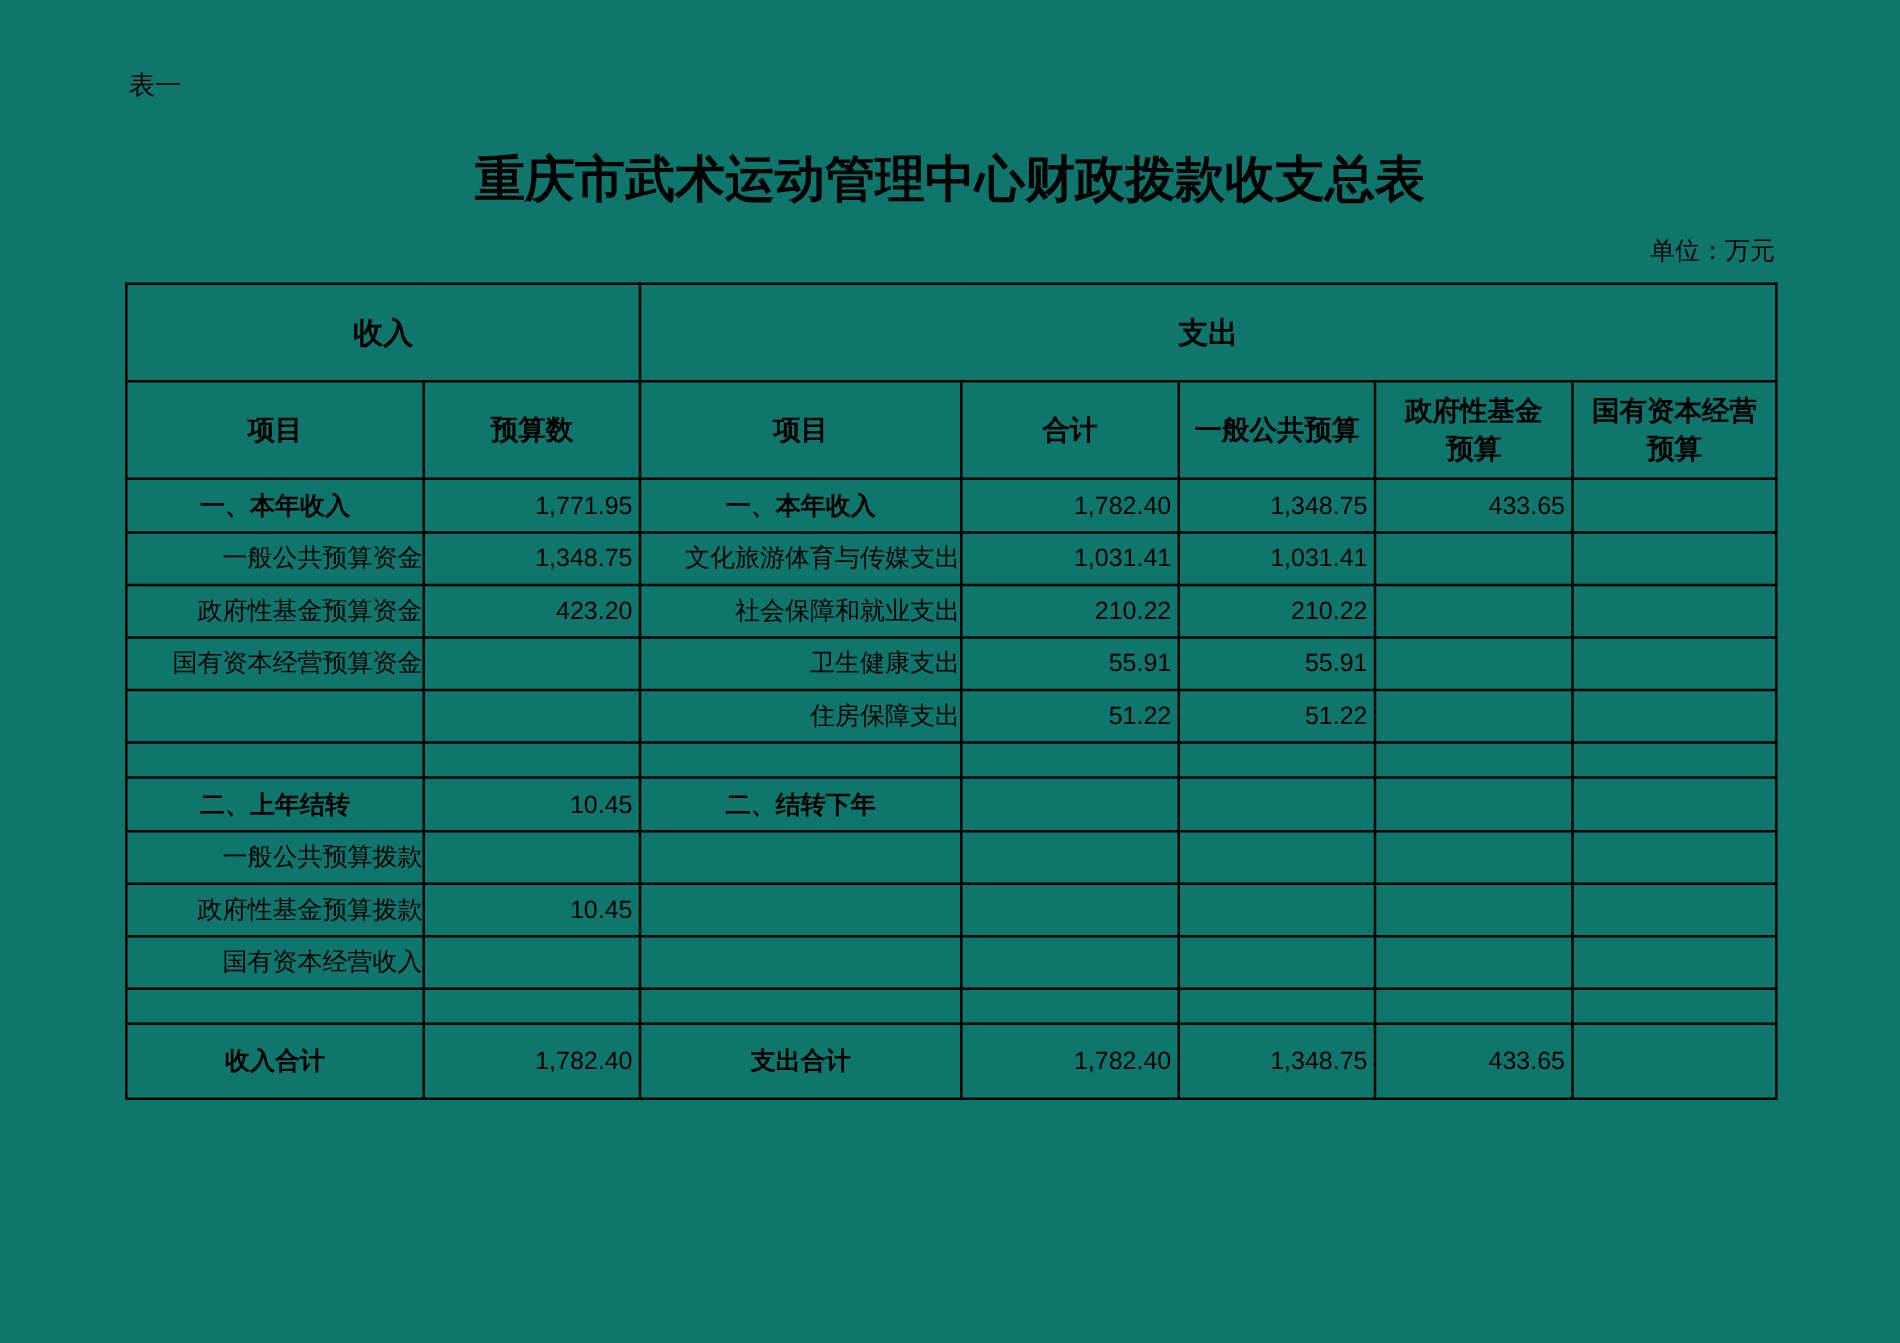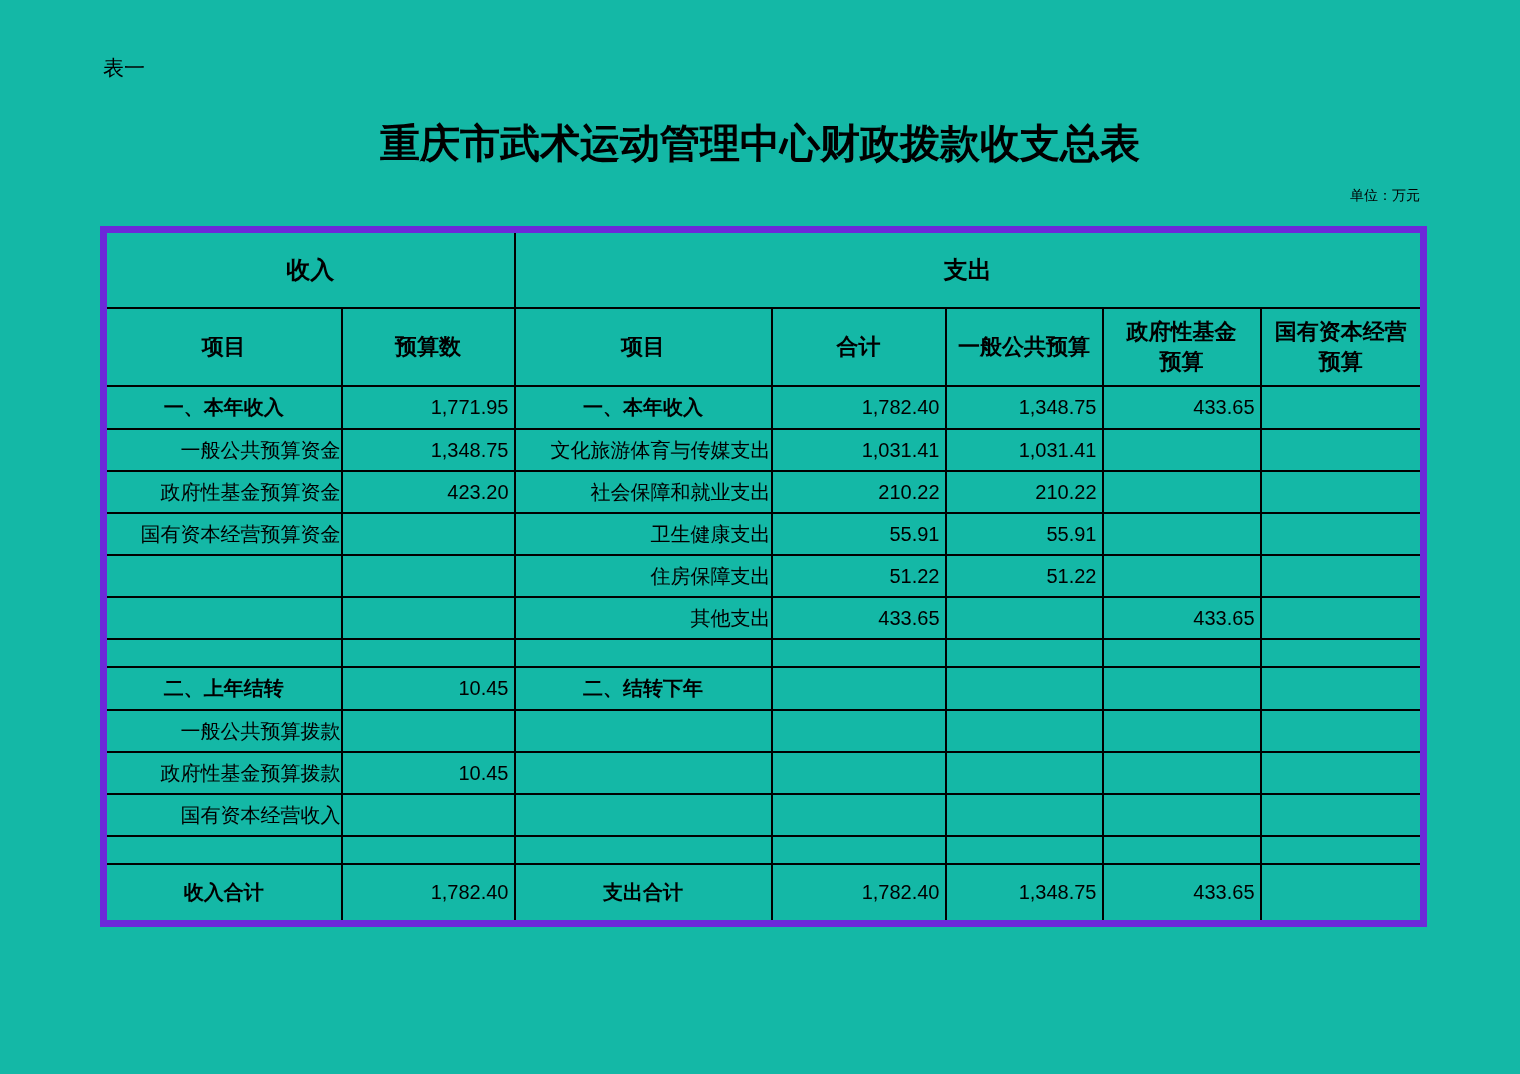--- a/index.html
+++ b/index.html
@@ -3,46 +3,46 @@
 <meta charset="utf-8">
 <style>
   * { margin: 0; padding: 0; box-sizing: border-box; }
   html, body {
     width: 1520px; height: 1074px;
     background: #ffffff;
     color: #000000;
     font-family: "Liberation Serif", serif;
     overflow: hidden;
   }
-  .sheet { position: relative; width: 1520px; height: 1074px; background: #14b8a6; }
+  .sheet { position: relative; width: 1520px; height: 1074px; background: #0f766e; }
 
   .sheet-label {
     position: absolute; left: 103px; top: 54px;
     font-size: 21px; font-family: "Liberation Serif", serif;
   }
   .title {
     position: absolute; left: 0; top: 116px; width: 1520px;
     text-align: center;
     font-size: 40px; font-weight: bold;
     font-family: "Liberation Serif", serif;
     letter-spacing: 0px;
   }
   .unit-note {
     position: absolute; left: 100px; top: 187px; width: 1320px;
     text-align: right;
-    font-size: 14px;
+    font-size: 20px;
     font-family: "Liberation Serif", serif;
   }
 
   table.budget-table {
     position: absolute; left: 100px; top: 226px;
     width: 1320px;
     border-collapse: collapse;
     table-layout: fixed;
-    border: 7px solid #6d28d9;
+    border: 2px solid #6d28d9;
   }
   .budget-table th, .budget-table td {
     border: 2px solid #000;
     vertical-align: middle;
     overflow: hidden;
   }
   .budget-table thead th {
     font-family: "Liberation Sans", sans-serif;
     font-weight: bold;
     text-align: center;
@@ -156,29 +156,20 @@
   </tr>
         <tr class="row-detail">
     <td class="c-label"></td>
     <td class="c-num"></td>
     <td class="c-label">住房保障支出</td>
     <td class="c-num">51.22</td>
     <td class="c-num">51.22</td>
     <td class="c-num"></td>
     <td class="c-num"></td>
   </tr>
-        <tr class="row-detail">
-    <td class="c-label"></td>
-    <td class="c-num"></td>
-    <td class="c-label">其他支出</td>
-    <td class="c-num">433.65</td>
-    <td class="c-num"></td>
-    <td class="c-num">433.65</td>
-    <td class="c-num"></td>
-  </tr>
         <tr class="row-spacer">
     <td class="c-label"></td>
     <td class="c-num"></td>
     <td class="c-label"></td>
     <td class="c-num"></td>
     <td class="c-num"></td>
     <td class="c-num"></td>
     <td class="c-num"></td>
   </tr>
         <tr class="row-section">

